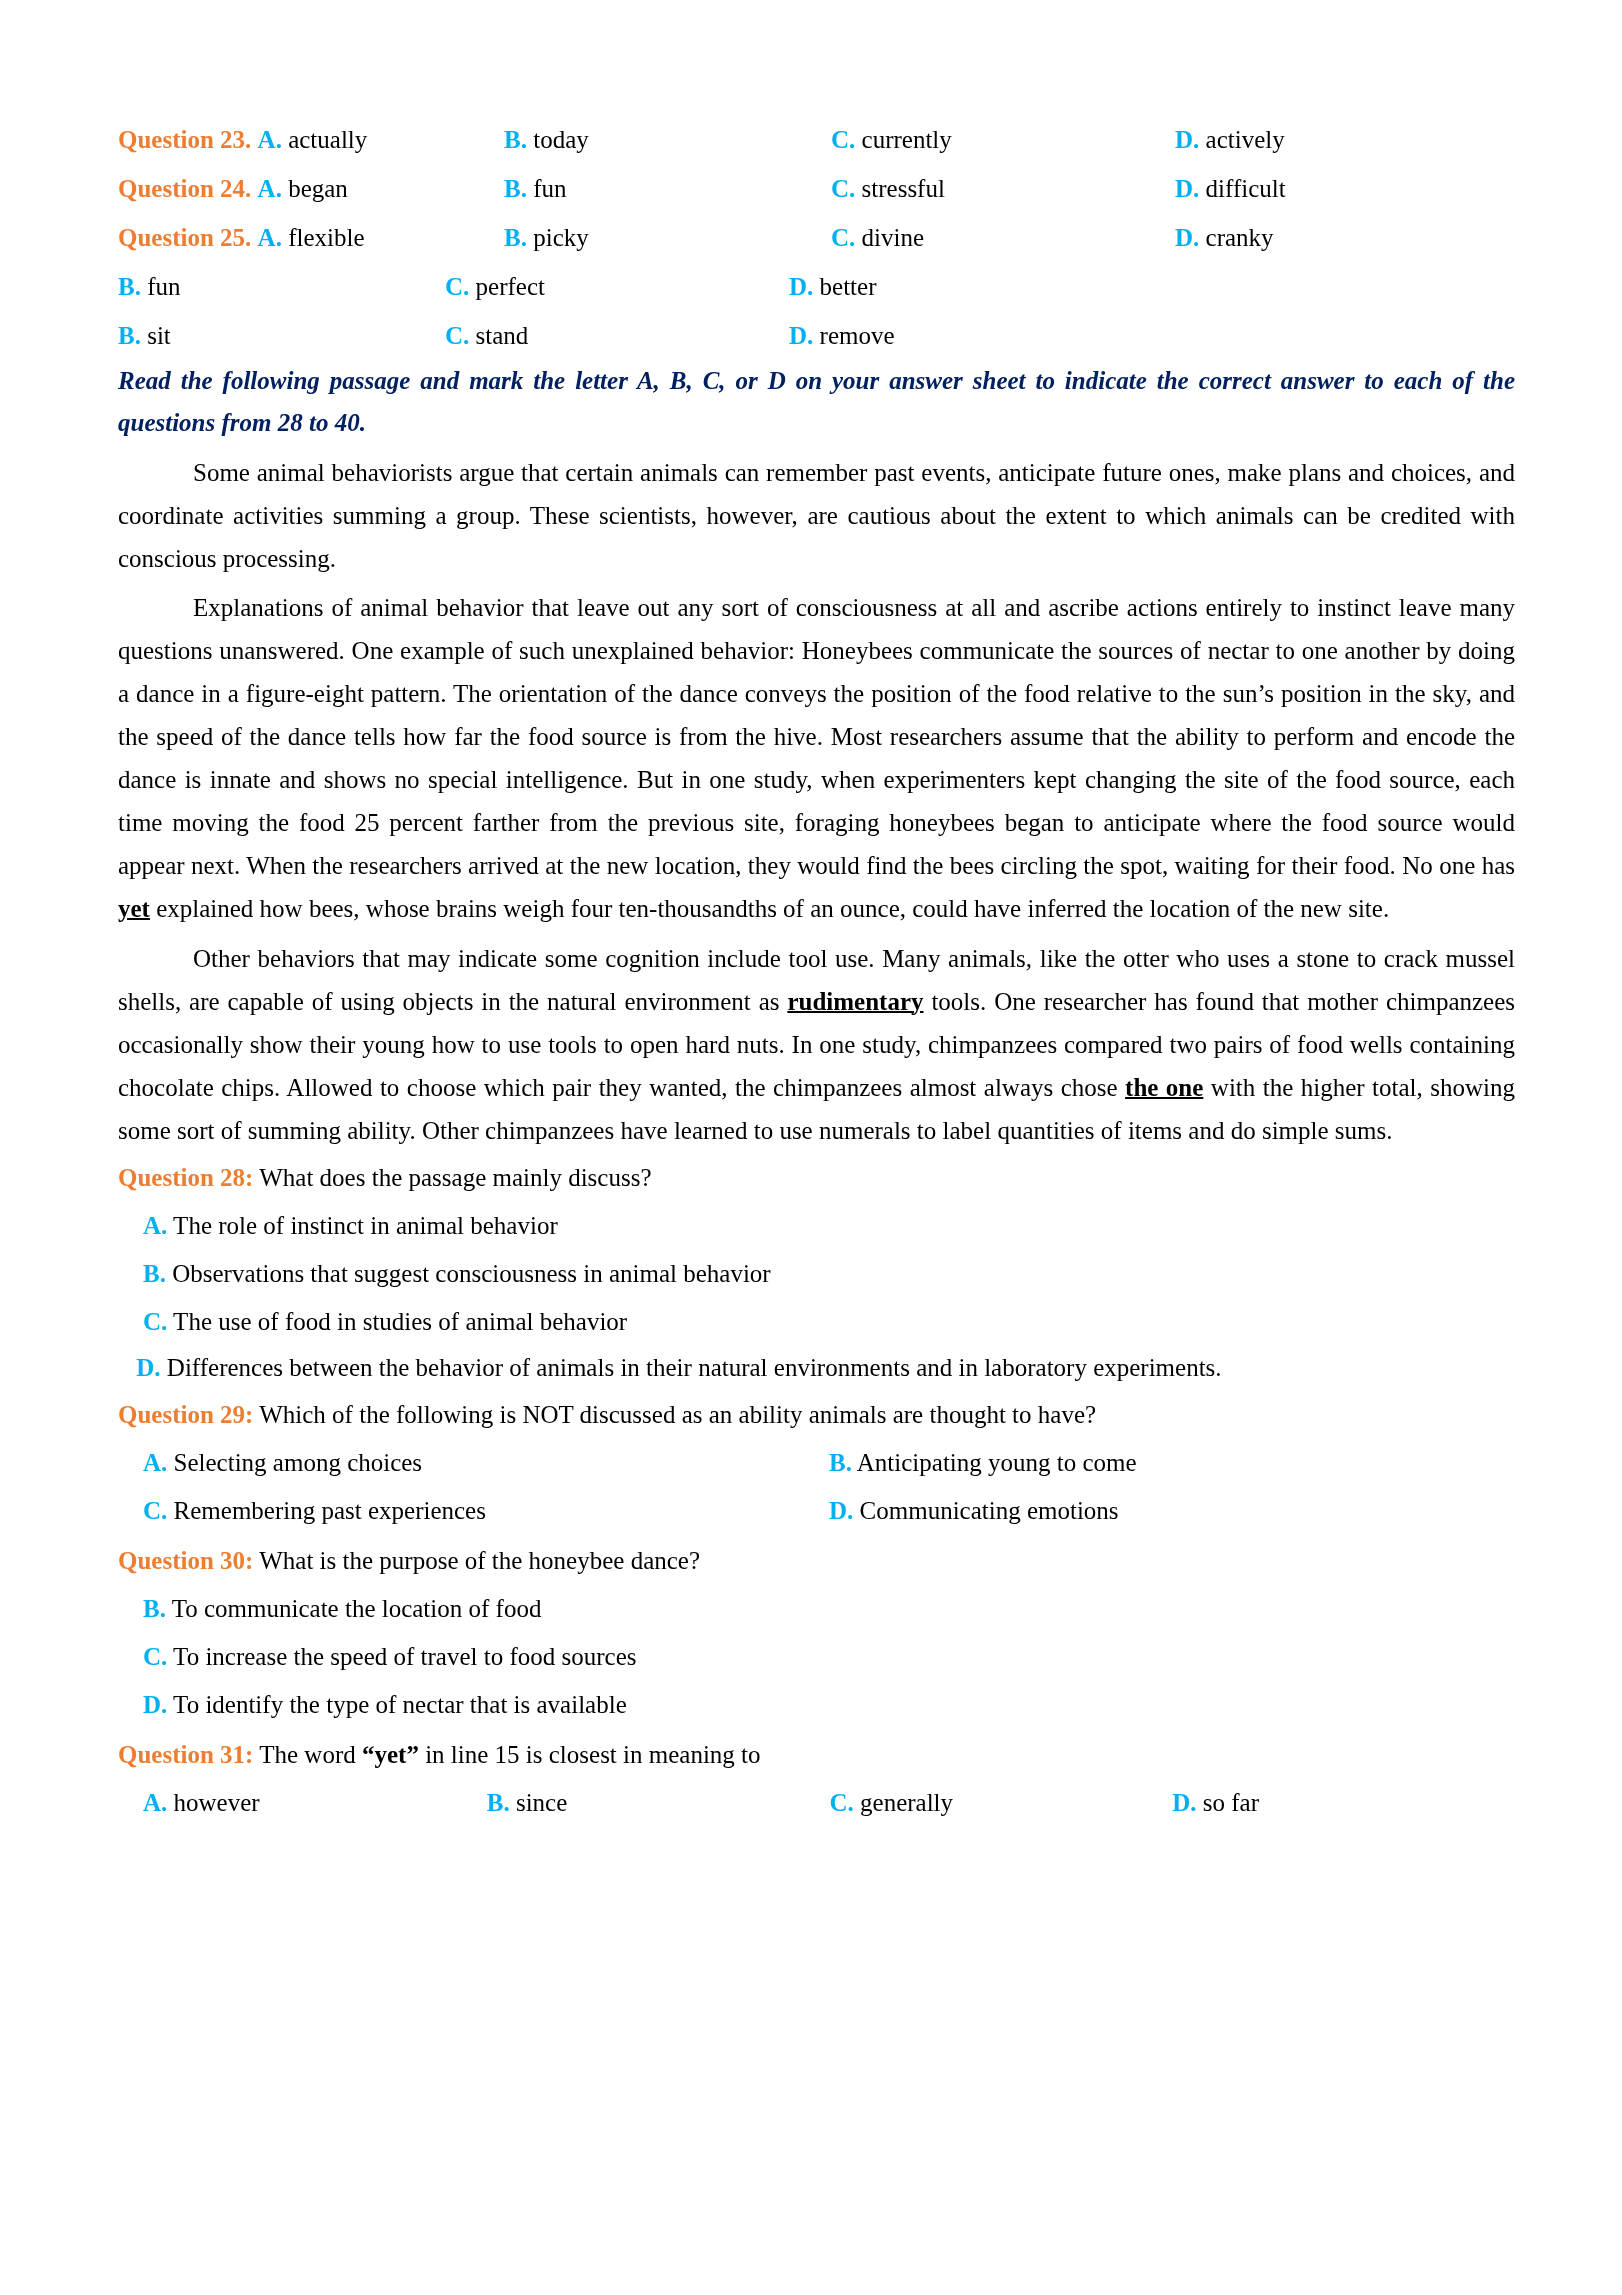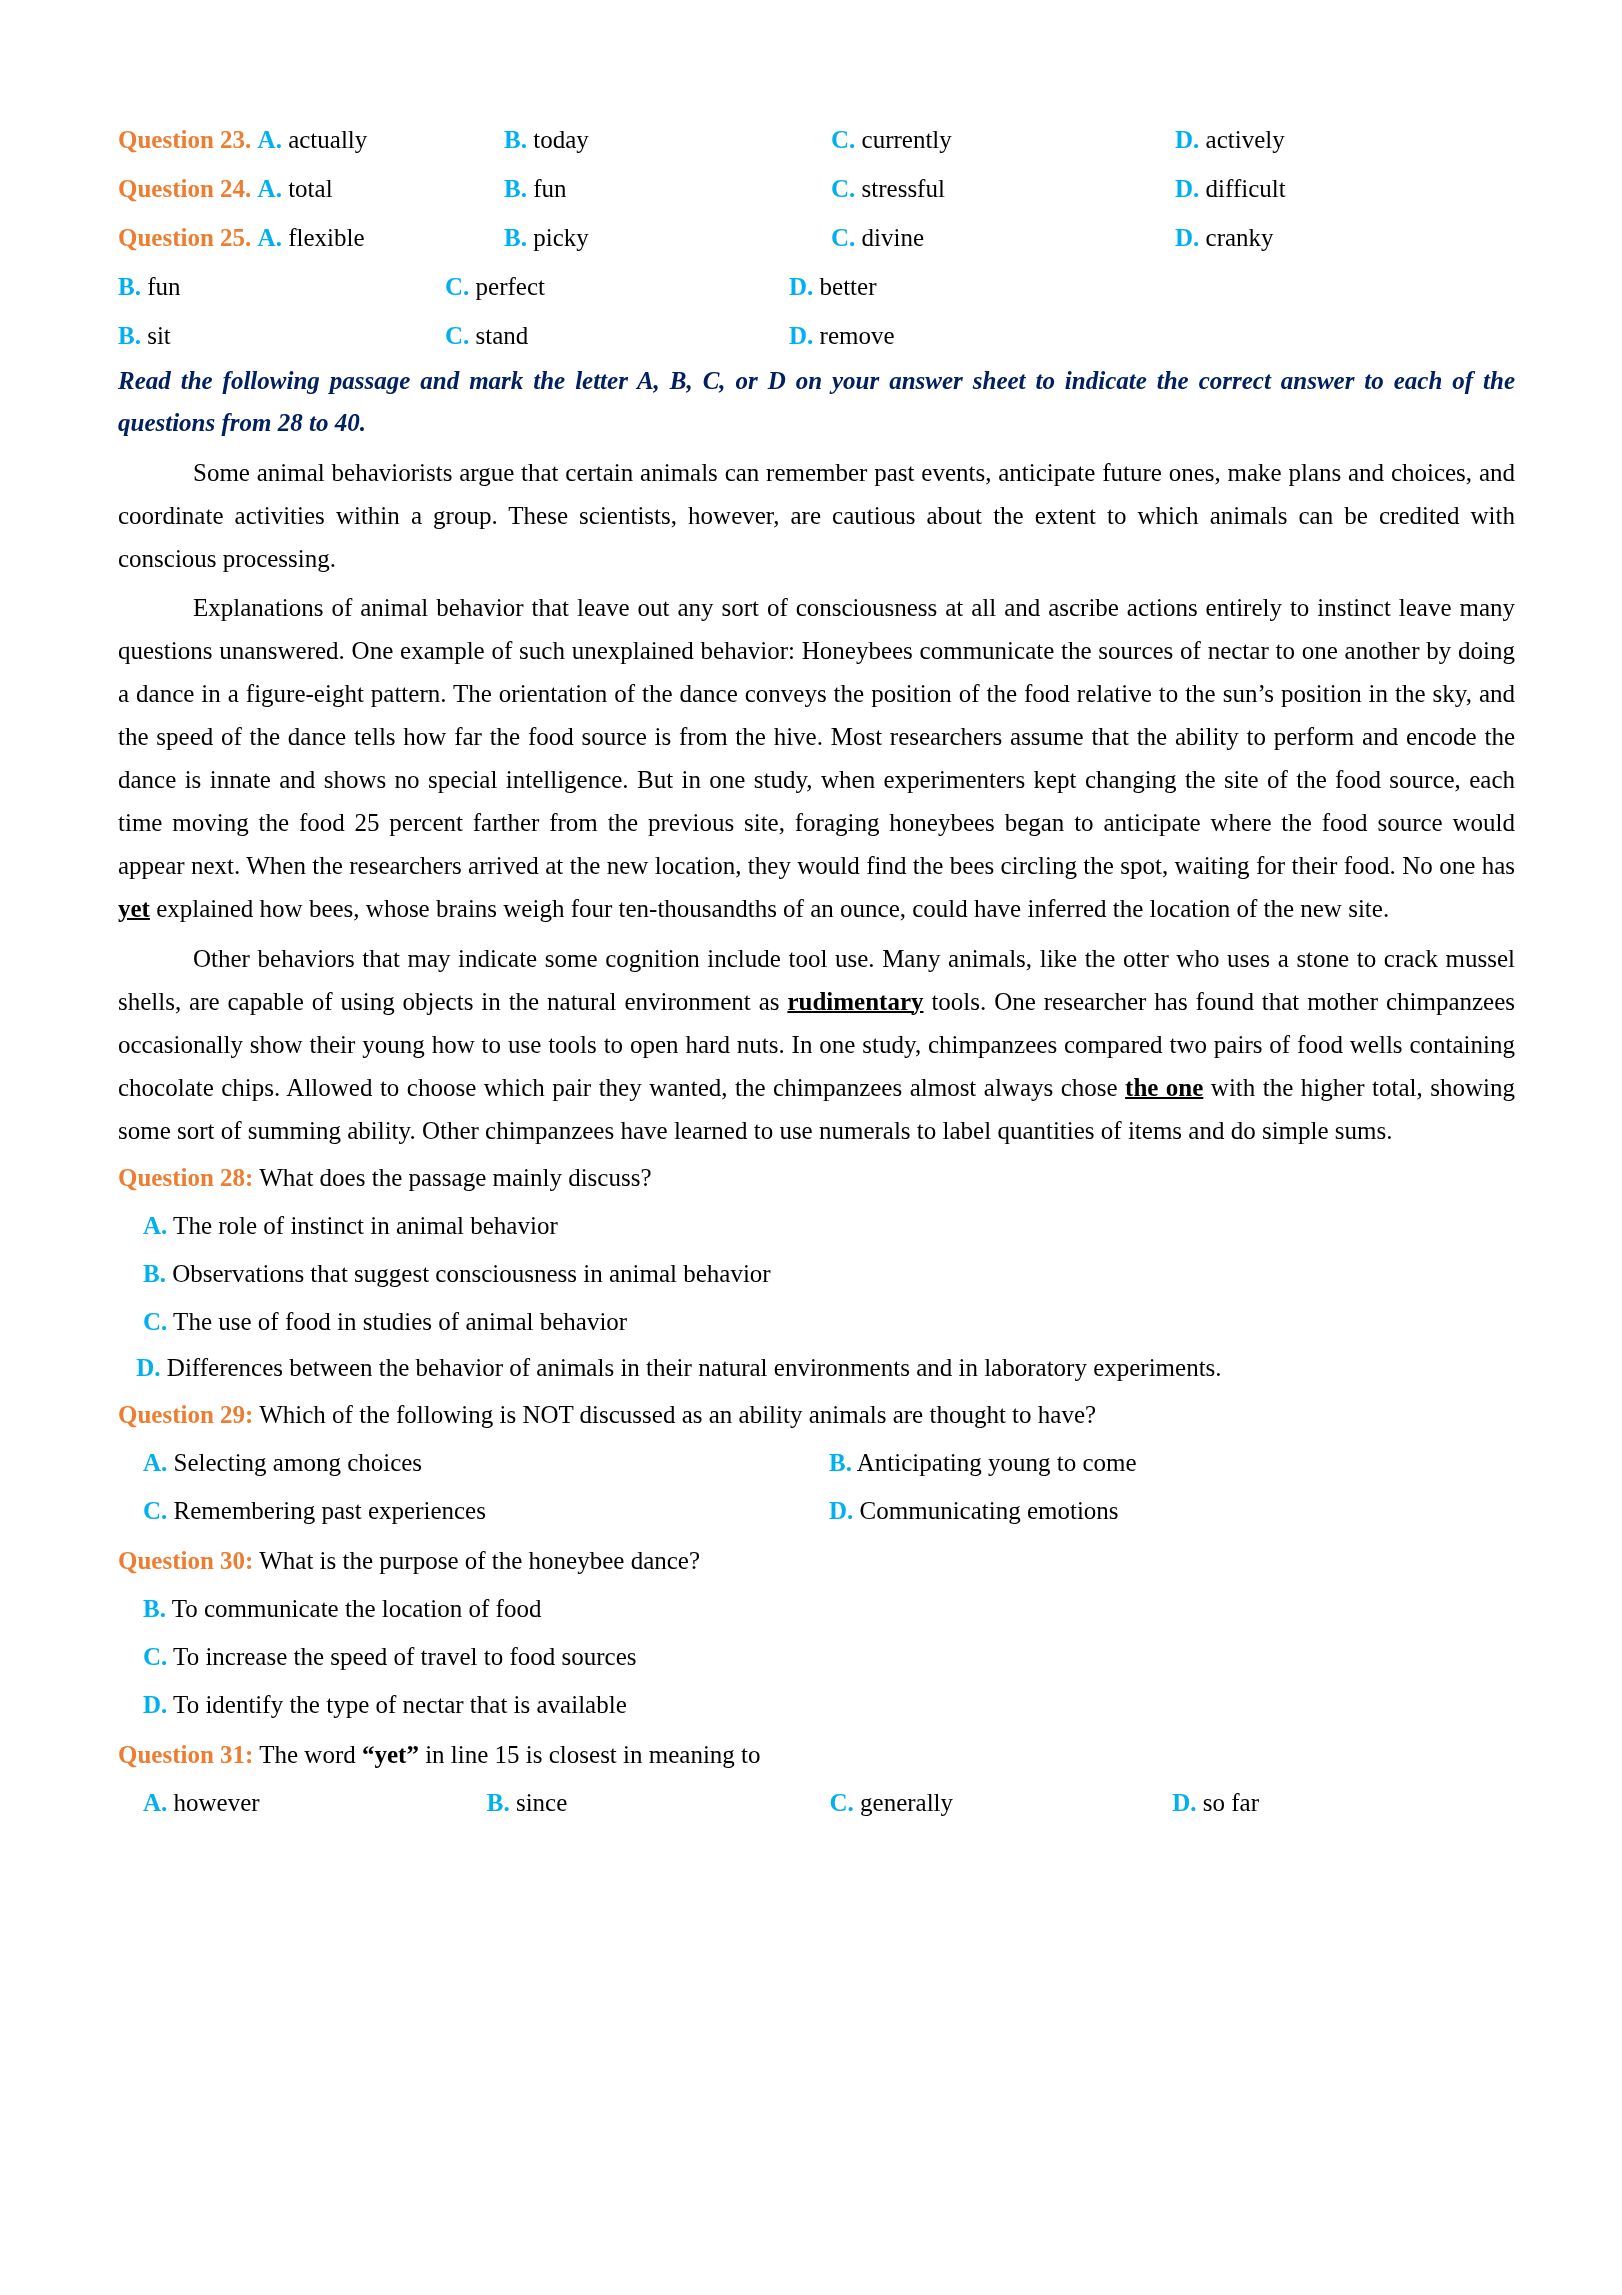--- a/index.html
+++ b/index.html
@@ -37,21 +37,21 @@
 <div class="page">
 
   <div>
     <div class="row">
       <div class="c0"><span class="q">Question 23.</span> <span class="opt">A.</span> <span>actually</span></div>
       <div class="c1"><span class="opt">B.</span> <span>today</span></div>
       <div class="c2"><span class="opt">C.</span> <span>currently</span></div>
       <div class="c3"><span class="opt">D.</span> <span>actively</span></div>
     </div>
     <div class="row">
-      <div class="c0"><span class="q">Question 24.</span> <span class="opt">A.</span> <span>total</span></div>
+      <div class="c0"><span class="q">Question 24.</span> <span class="opt">A.</span> <span>began</span></div>
       <div class="c1"><span class="opt">B.</span> <span>fun</span></div>
       <div class="c2"><span class="opt">C.</span> <span>stressful</span></div>
       <div class="c3"><span class="opt">D.</span> <span>difficult</span></div>
     </div>
     <div class="row">
       <div class="c0"><span class="q">Question 25.</span> <span class="opt">A.</span> <span>flexible</span></div>
       <div class="c1"><span class="opt">B.</span> <span>picky</span></div>
       <div class="c2"><span class="opt">C.</span> <span>divine</span></div>
       <div class="c3"><span class="opt">D.</span> <span>cranky</span></div>
     </div>
@@ -63,21 +63,21 @@
     <div class="row">
       <div class="c1"><span class="opt">B.</span> <span>sit</span></div>
       <div class="c2"><span class="opt">C.</span> <span>stand</span></div>
       <div class="c3"><span class="opt">D.</span> <span>remove</span></div>
     </div>
   </div>
 
   <div class="instr">Read the following passage and mark the letter A, B, C, or D on your answer sheet to indicate the correct answer to each of the questions from 28 to 40.</div>
 
   <div>
-    <div class="para">Some animal behaviorists argue that certain animals can remember past events, anticipate future ones, make plans and choices, and coordinate activities within a group. These scientists, however, are cautious about the extent to which animals can be credited with conscious processing.</div>
+    <div class="para">Some animal behaviorists argue that certain animals can remember past events, anticipate future ones, make plans and choices, and coordinate activities summing a group. These scientists, however, are cautious about the extent to which animals can be credited with conscious processing.</div>
     <div class="para"><span>Explanations of animal behavior that leave out any sort of consciousness at all and ascribe actions entirely to instinct leave many questions unanswered. One example of such unexplained behavior: Honeybees communicate the sources of nectar to one another by doing a dance in a figure-eight pattern. The orientation of the dance conveys the position of the food relative to the sun’s position in the sky, and the speed of the dance tells how far the food source is from the hive. Most researchers assume that the ability to perform and encode the dance is innate and shows no special intelligence. But in one study, when experimenters kept changing the site of the food source, each time moving the food 25 percent farther from the previous site, foraging honeybees began to anticipate where the food source would appear next. When the researchers arrived at the new location, they would find the bees circling the spot, waiting for their food. No one has </span><span class="u">yet</span><span> explained how bees, whose brains weigh four ten-thousandths of an ounce, could have inferred the location of the new site.</span></div>
     <div class="para"><span>Other behaviors that may indicate some cognition include tool use. Many animals, like the otter who uses a stone to crack mussel shells, are capable of using objects in the natural environment as </span><span class="u">rudimentary</span><span> tools. One researcher has found that mother chimpanzees occasionally show their young how to use tools to open hard nuts. In one study, chimpanzees compared two pairs of food wells containing chocolate chips. Allowed to choose which pair they wanted, the chimpanzees almost always chose </span><span class="u">the one</span><span> with the higher total, showing some sort of summing ability. Other chimpanzees have learned to use numerals to label quantities of items and do simple sums.</span></div>
   </div>
 
   <div>
     <div class="stem"><span class="q">Question 28:</span><span> What does the passage mainly discuss?</span></div>
     <div class="ans"><span class="opt">A.</span><span> The role of instinct in animal behavior</span></div>
     <div class="ans"><span class="opt">B.</span><span> Observations that suggest consciousness in animal behavior</span></div>
     <div class="ans"><span class="opt">C.</span><span> The use of food in studies of animal behavior</span></div>
     <div class="ansD"><span class="opt">D.</span><span> Differences between the behavior of animals in their natural environments and in laboratory experiments.</span></div>

